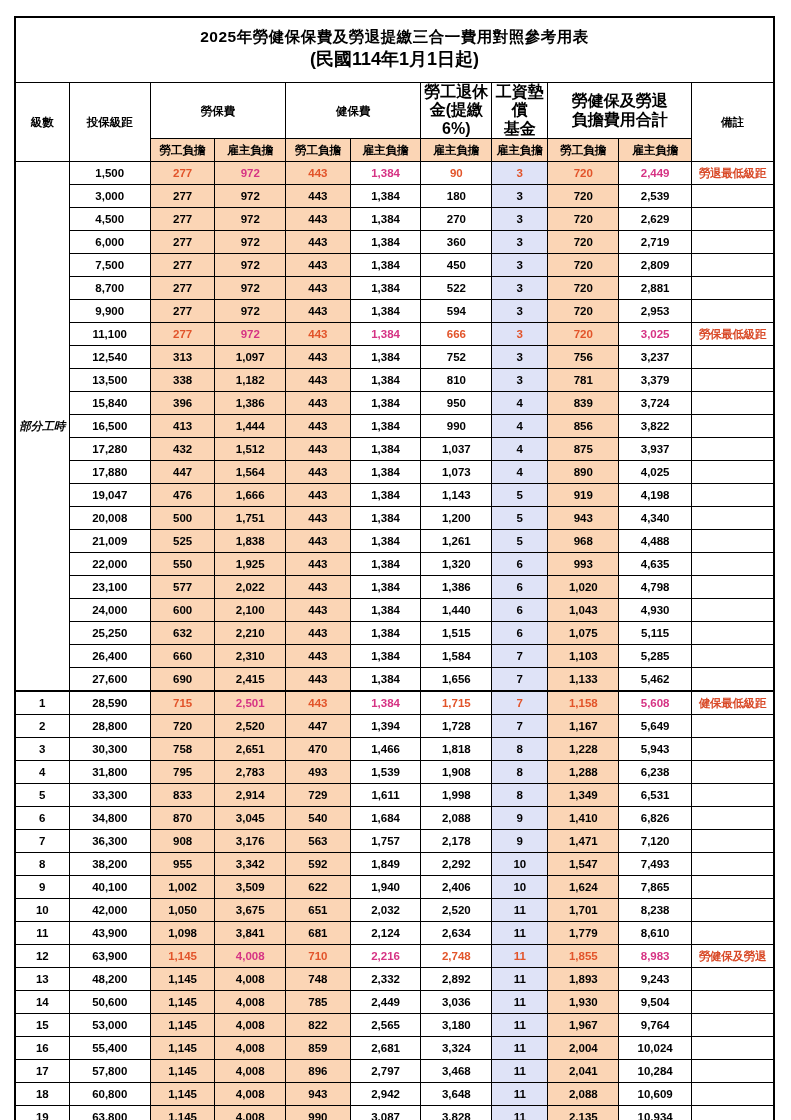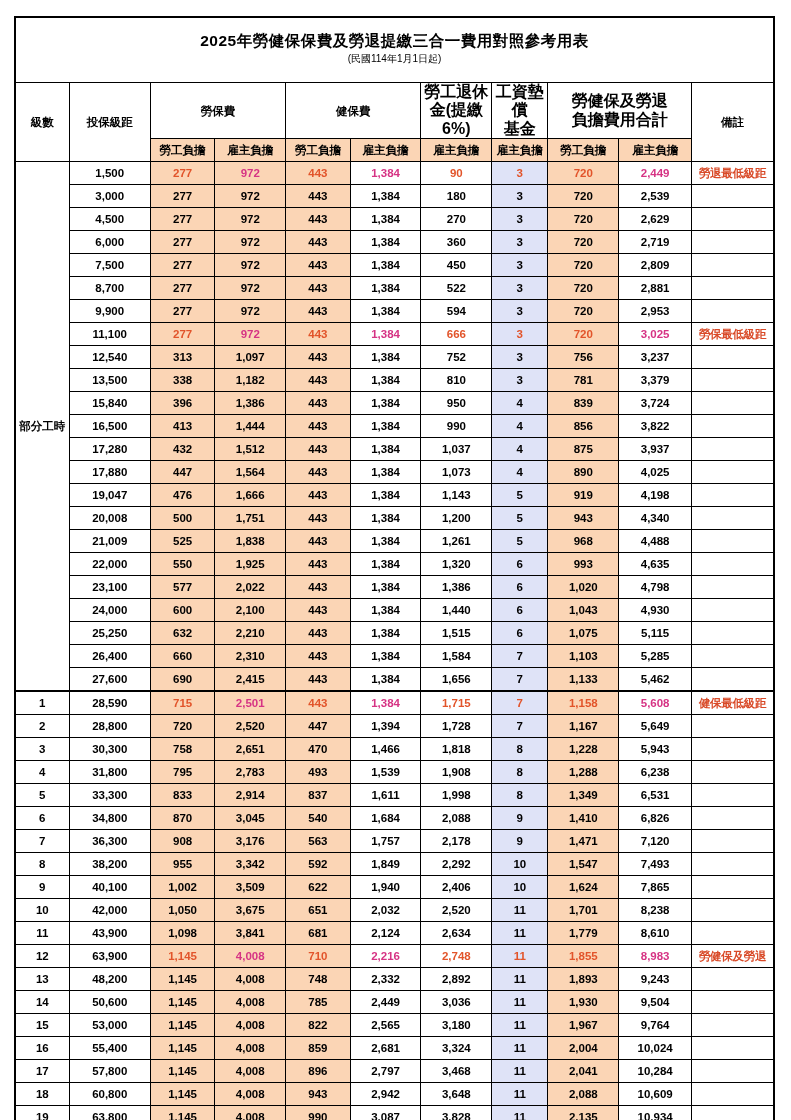--- a/index.html
+++ b/index.html
@@ -42,22 +42,22 @@
     border-bottom: 1px solid #000 !important;
     height: 54px !important;
     padding: 4px 0 6px 0 !important;
   }
   .title-main {
     font-size: 15.5px;
     font-weight: bold;
     letter-spacing: 0.5px;
   }
   .title-sub {
-    font-size: 10px;
-    font-weight: normal;
+    font-size: 18px;
+    font-weight: bold;
     margin-top: 5px;
   }
   
   .hdr1 td {
     height: 30px;
     font-size: 12.5px;
   }
   .hdr1 td.small2 {
     font-size: 16px;
     line-height: 1.15;
@@ -84,20 +84,21 @@
   td.remark { background:#ffffff; font-size: 8.5px; color:#d94a28; letter-spacing:-0.3px; }
 
   .hl-red td.val { color:#e2542a; }
   .hl-red td.valp { color:#d63384; }
   .hl-red td.salary { color:#000; }
 
   .parttime-label {
     font-size: 12px;
     font-weight: bold;
     writing-mode: horizontal-tb;
+    font-style: italic;
   }
   .thickline { border-top: 2px solid #000 !important; }
 </style>
 </head>
 <body>
 
 <div id="sheet">
   <table class="main">
     <colgroup>
       <col style="width:52px">
@@ -475,21 +476,21 @@
           <td class="c-wage val">8</td>
           <td class="c-tl val">1,288</td>
           <td class="c-te valp">6,238</td>
           <td class="remark"></td>
         </tr>
         <tr>
           <td class="grade">5</td>
           <td class="salary">33,300</td>
           <td class="c-lab val">833</td>
           <td class="c-emp valp">2,914</td>
-          <td class="c-hl val">837</td>
+          <td class="c-hl val">729</td>
           <td class="c-he valp">1,611</td>
           <td class="c-ret val">1,998</td>
           <td class="c-wage val">8</td>
           <td class="c-tl val">1,349</td>
           <td class="c-te valp">6,531</td>
           <td class="remark"></td>
         </tr>
         <tr>
           <td class="grade">6</td>
           <td class="salary">34,800</td>

